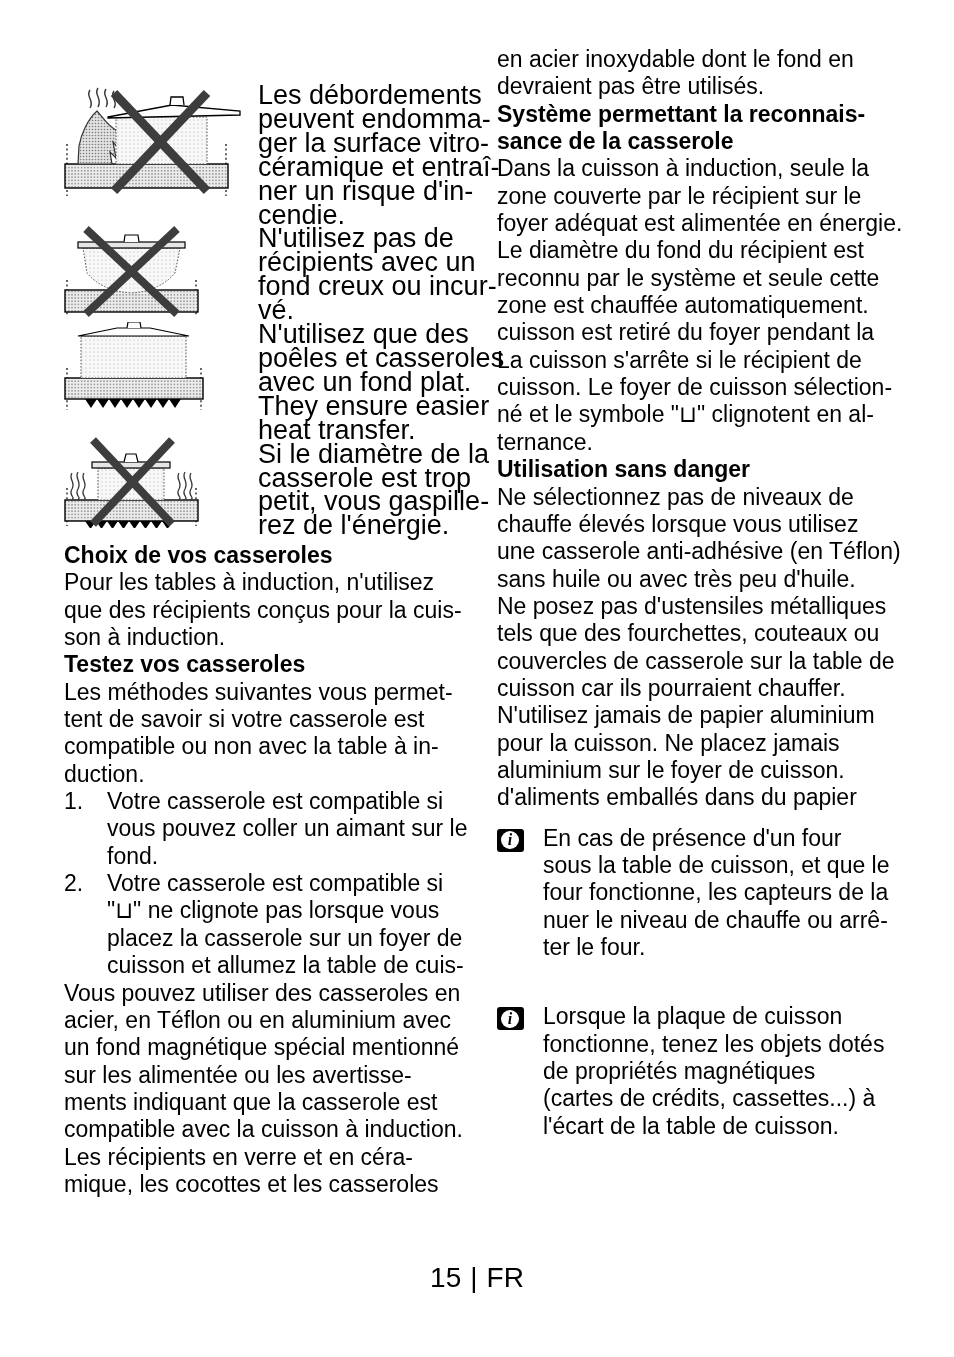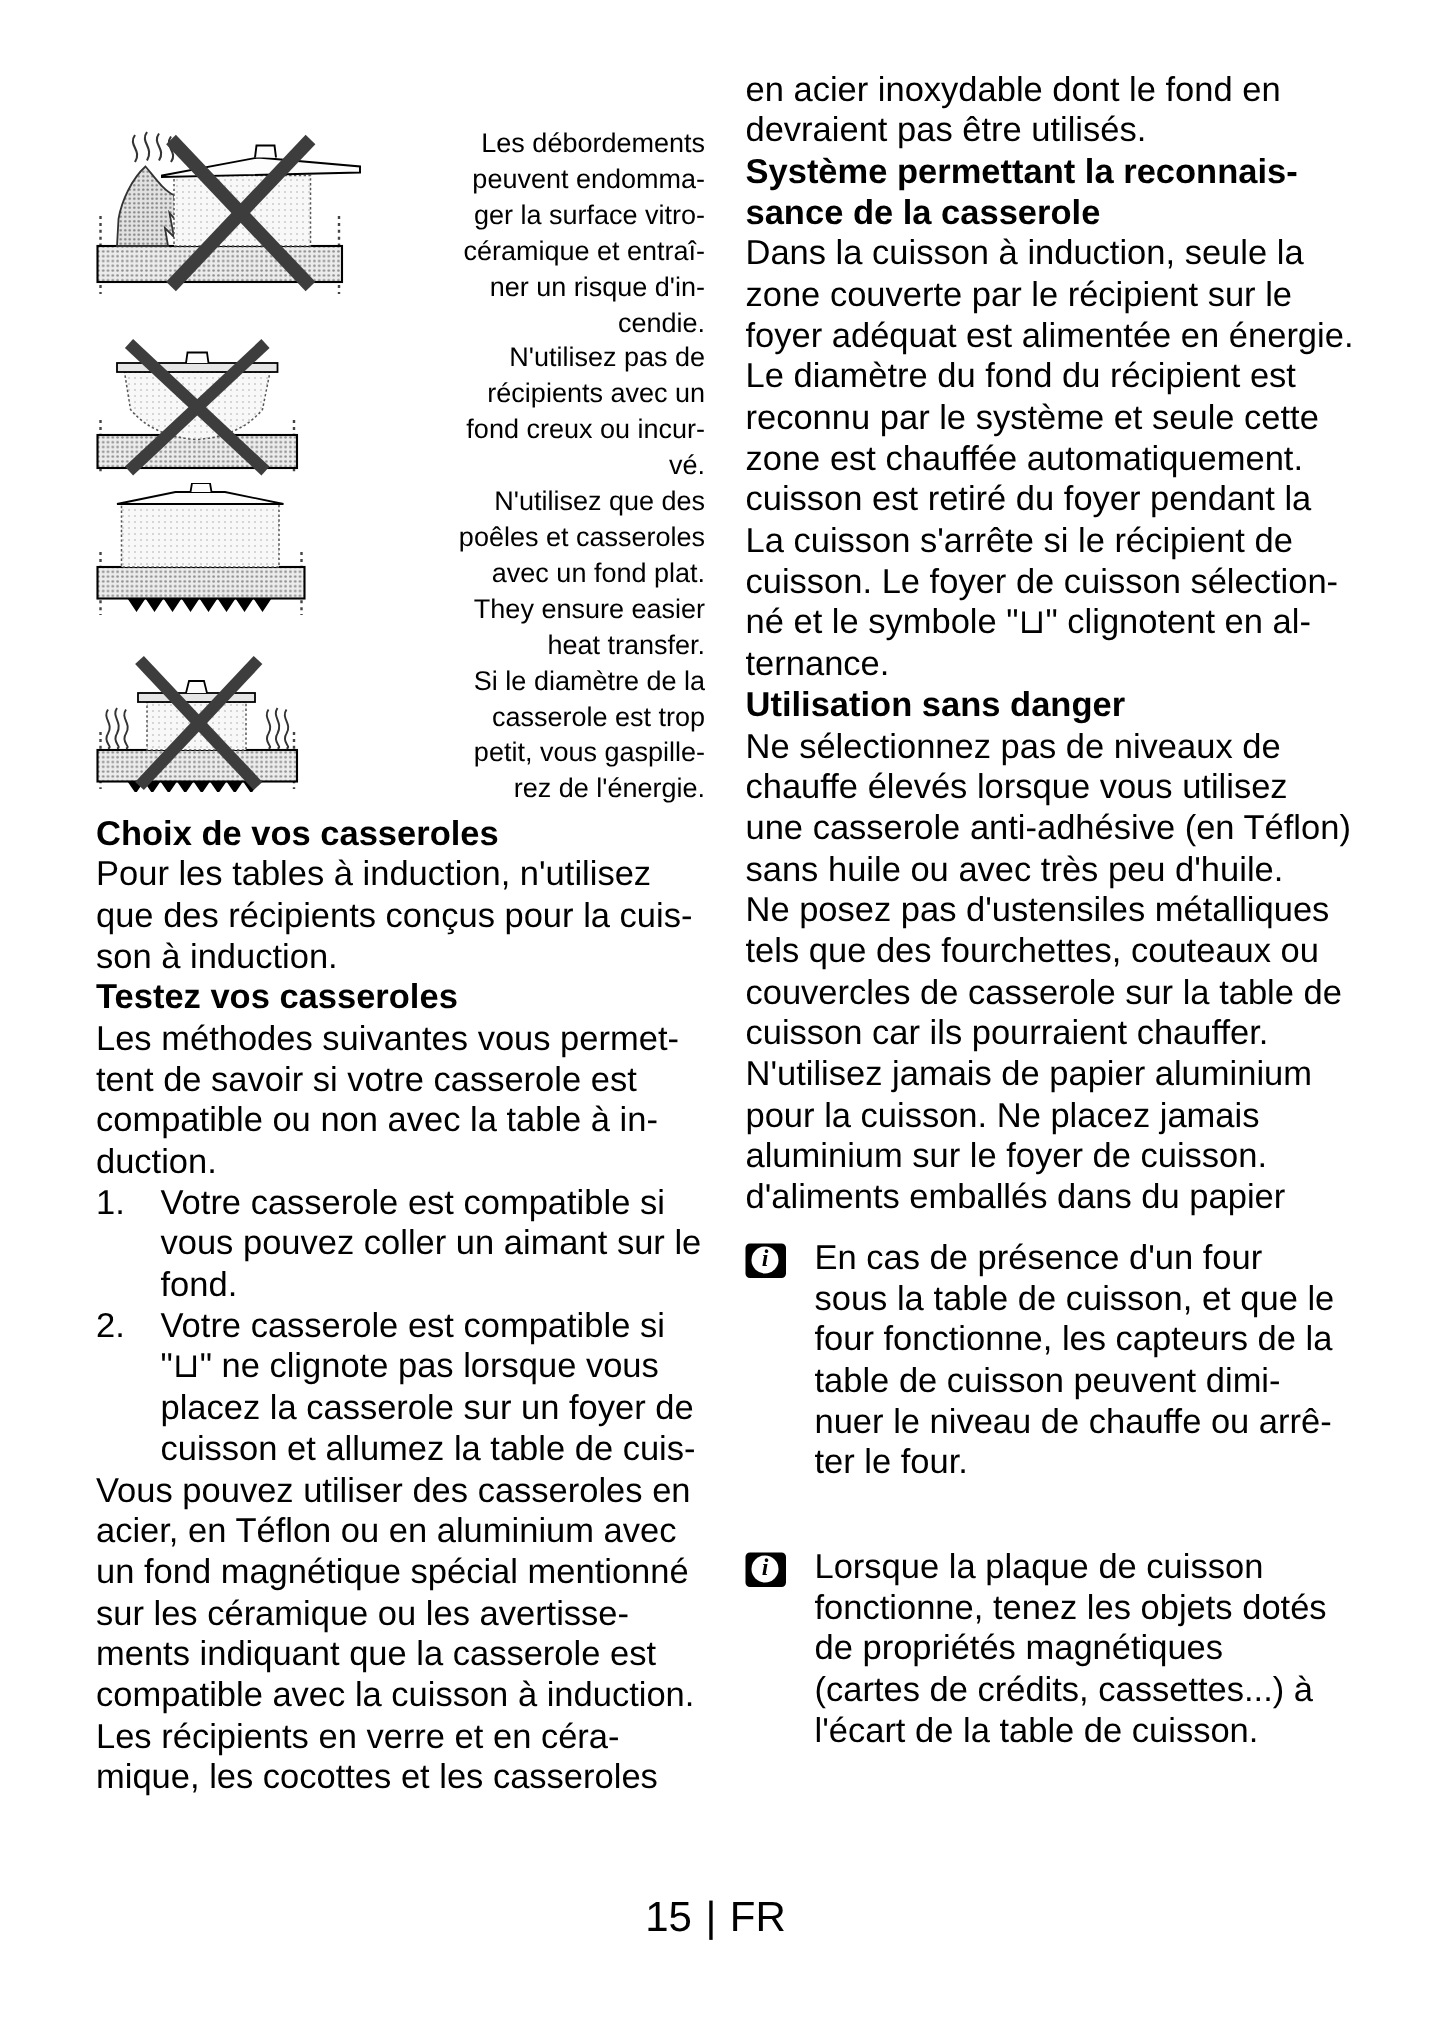--- a/index.html
+++ b/index.html
@@ -13,21 +13,21 @@
   }
   .line { white-space:nowrap; }
 
   
   .fig { position:absolute; }
   .fig svg { display:block; }
 
   
   .fig-caption {
     position:absolute; left:258px; top:84px; width:212px;
-    font-size:18px; line-height:23.9px;text-align:right;
+    font-size:27px; line-height:23.9px;
   }
 
   
   .col { position:absolute; font-size:23px; line-height:27.35px; }
   .col-left  { left:64px;  top:531px; width:408px;margin-top:11px; }
   .col-right { left:497px; top:46px;  width:412px; }
 
   .block.heading { font-weight:bold; }
 
   .block.list-item { position:relative; padding-left:43px; }
@@ -197,21 +197,21 @@
         <span class="num">2.</span>
         <div class="line">Votre casserole est compatible si</div>
         <div class="line">"⊔" ne clignote pas lorsque vous</div>
         <div class="line">placez la casserole sur un foyer de</div>
         <div class="line">cuisson et allumez la table de cuis-</div>
       </div>
       <div class="block para">
         <div class="line">Vous pouvez utiliser des casseroles en</div>
         <div class="line">acier, en Téflon ou en aluminium avec</div>
         <div class="line">un fond magnétique spécial mentionné</div>
-        <div class="line">sur les céramique ou les avertisse-</div>
+        <div class="line">sur les alimentée ou les avertisse-</div>
         <div class="line">ments indiquant que la casserole est</div>
         <div class="line">compatible avec la cuisson à induction.</div>
         <div class="line">Les récipients en verre et en céra-</div>
         <div class="line">mique, les cocottes et les casseroles</div>
       </div>
     </div>
 
   <div class="col col-right">
       <div class="block para">
         <div class="line">en acier inoxydable dont le fond en</div>
@@ -251,21 +251,20 @@
         <div class="line">aluminium sur le foyer de cuisson.</div>
         <div class="line">d'aliments emballés dans du papier</div>
       </div>
       <div class="block info">
         <span class="info-icon">
           <span class="bubble">i</span>
         </span>
         <div class="line">En cas de présence d'un four</div>
         <div class="line">sous la table de cuisson, et que le</div>
         <div class="line">four fonctionne, les capteurs de la</div>
-        <div class="line">table de cuisson peuvent dimi-</div>
         <div class="line">nuer le niveau de chauffe ou arrê-</div>
         <div class="line">ter le four.</div>
       </div>
       <div class="block info">
         <span class="info-icon">
           <span class="bubble">i</span>
         </span>
         <div class="line">Lorsque la plaque de cuisson</div>
         <div class="line">fonctionne, tenez les objets dotés</div>
         <div class="line">de propriétés magnétiques</div>

